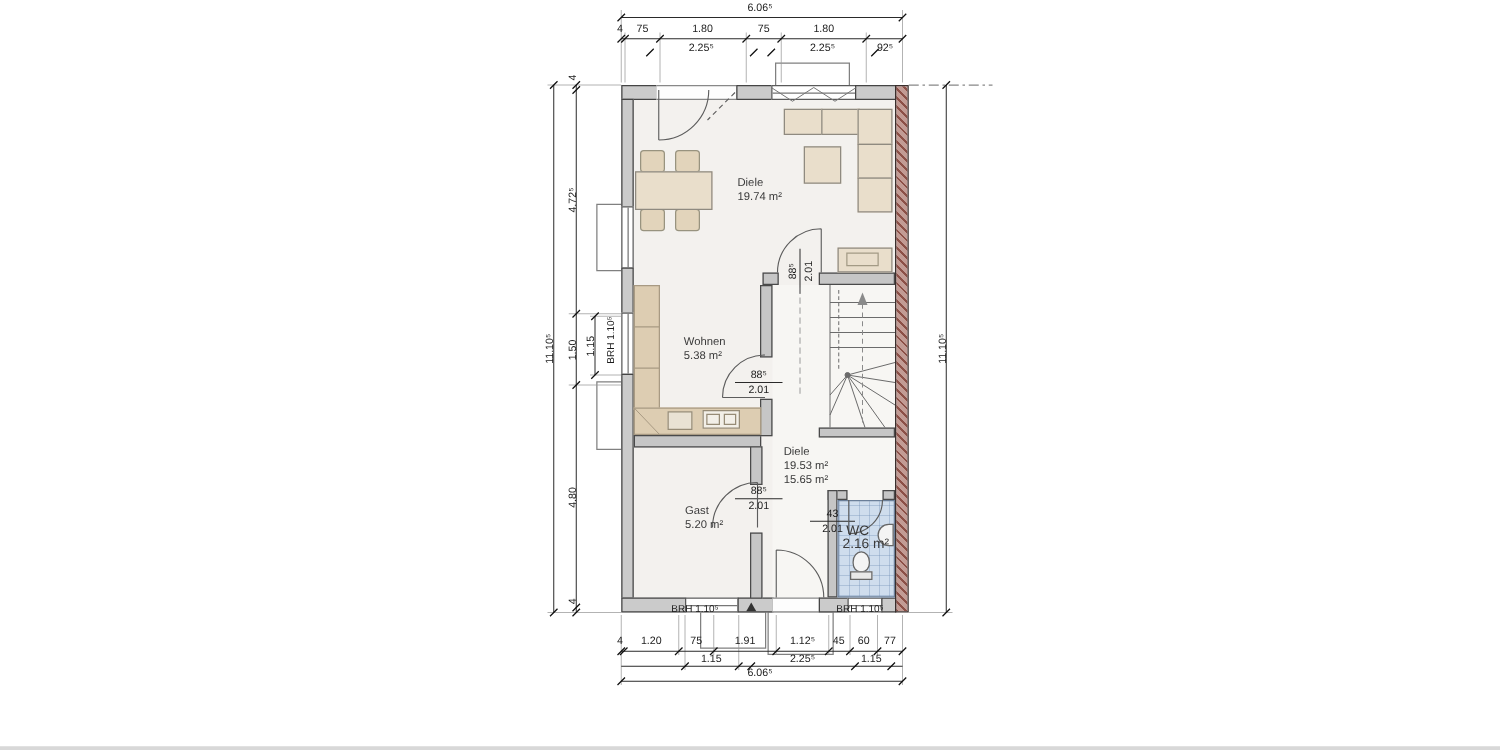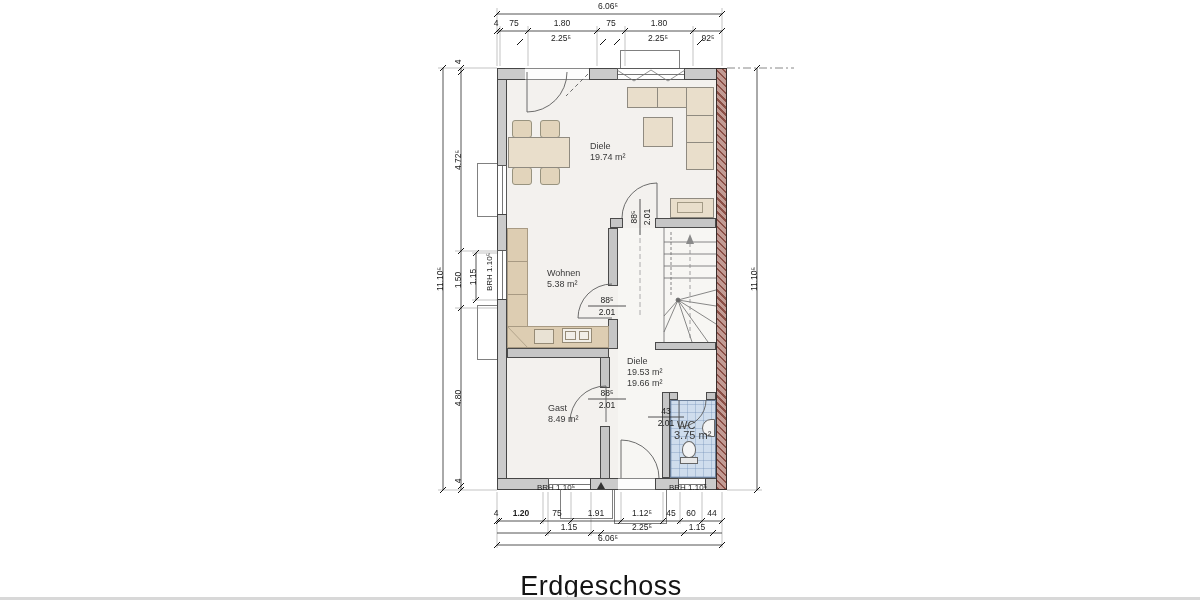--- a/index.html
+++ b/index.html
@@ -188,27 +188,27 @@
   <span class="dimh" style="left:496px;top:23px;">4</span>
   <span class="dimh" style="left:514px;top:23px;">75</span>
   <span class="dimh" style="left:562px;top:23px;">1.80</span>
   <span class="dimh" style="left:611px;top:23px;">75</span>
   <span class="dimh" style="left:659px;top:23px;">1.80</span>
   <span class="dimh" style="left:708px;top:38px;">92⁵</span>
   <span class="dimh" style="left:561px;top:38px;">2.25⁵</span>
   <span class="dimh" style="left:658px;top:38px;">2.25⁵</span>
 
   <span class="dimh" style="left:496px;top:513px;">4</span>
-  <span class="dimh" style="left:521px;top:513px;font-weight:bold;">1.20</span>
+  <span class="dimh" style="left:521px;top:513px;">1.20</span>
   <span class="dimh" style="left:557px;top:513px;">75</span>
   <span class="dimh" style="left:596px;top:513px;">1.91</span>
   <span class="dimh" style="left:642px;top:513px;">1.12⁵</span>
   <span class="dimh" style="left:671px;top:513px;">45</span>
   <span class="dimh" style="left:691px;top:513px;">60</span>
-  <span class="dimh" style="left:712px;top:513px;">44</span>
+  <span class="dimh" style="left:712px;top:513px;">77</span>
   <span class="dimh" style="left:569px;top:527px;">1.15</span>
   <span class="dimh" style="left:642px;top:527px;">2.25⁵</span>
   <span class="dimh" style="left:697px;top:527px;">1.15</span>
   <span class="dimh" style="left:608px;top:538px;">6.06⁵</span>
 
   <span class="dimv" style="left:440px;top:279px;">11.10⁵</span>
   <span class="dimv" style="left:458px;top:62px;">4</span>
   <span class="dimv" style="left:458px;top:160px;">4.72⁵</span>
   <span class="dimv" style="left:458px;top:280px;">1.50</span>
   <span class="dimv" style="left:458px;top:398px;">4.80</span>
@@ -233,26 +233,25 @@
     <div>Diele</div>
     <div>19.74 m²</div>
   </div>
   <div class="room" style="left:547px;top:268px;">
     <div>Wohnen</div>
     <div>5.38 m²</div>
   </div>
   <div class="room" style="left:627px;top:356px;">
     <div>Diele</div>
     <div>19.53 m²</div>
-    <div>19.66 m²</div>
+    <div>15.65 m²</div>
   </div>
   <div class="room" style="left:548px;top:403px;">
     <div>Gast</div>
-    <div>8.49 m²</div>
+    <div>5.20 m²</div>
   </div>
   <div class="room" style="left:677px;top:420px;font-size:11px;line-height:10px;">
     <div>WC</div>
-    <div style="margin-left:-3px;">3.75 m²</div>
-  </div>
-
-  <div id="title">Erdgeschoss</div>
+    <div style="margin-left:-3px;">2.16 m²</div>
+  </div>
+
   <div id="bottomstrip"></div>
 </div>
 
 </body></html>

